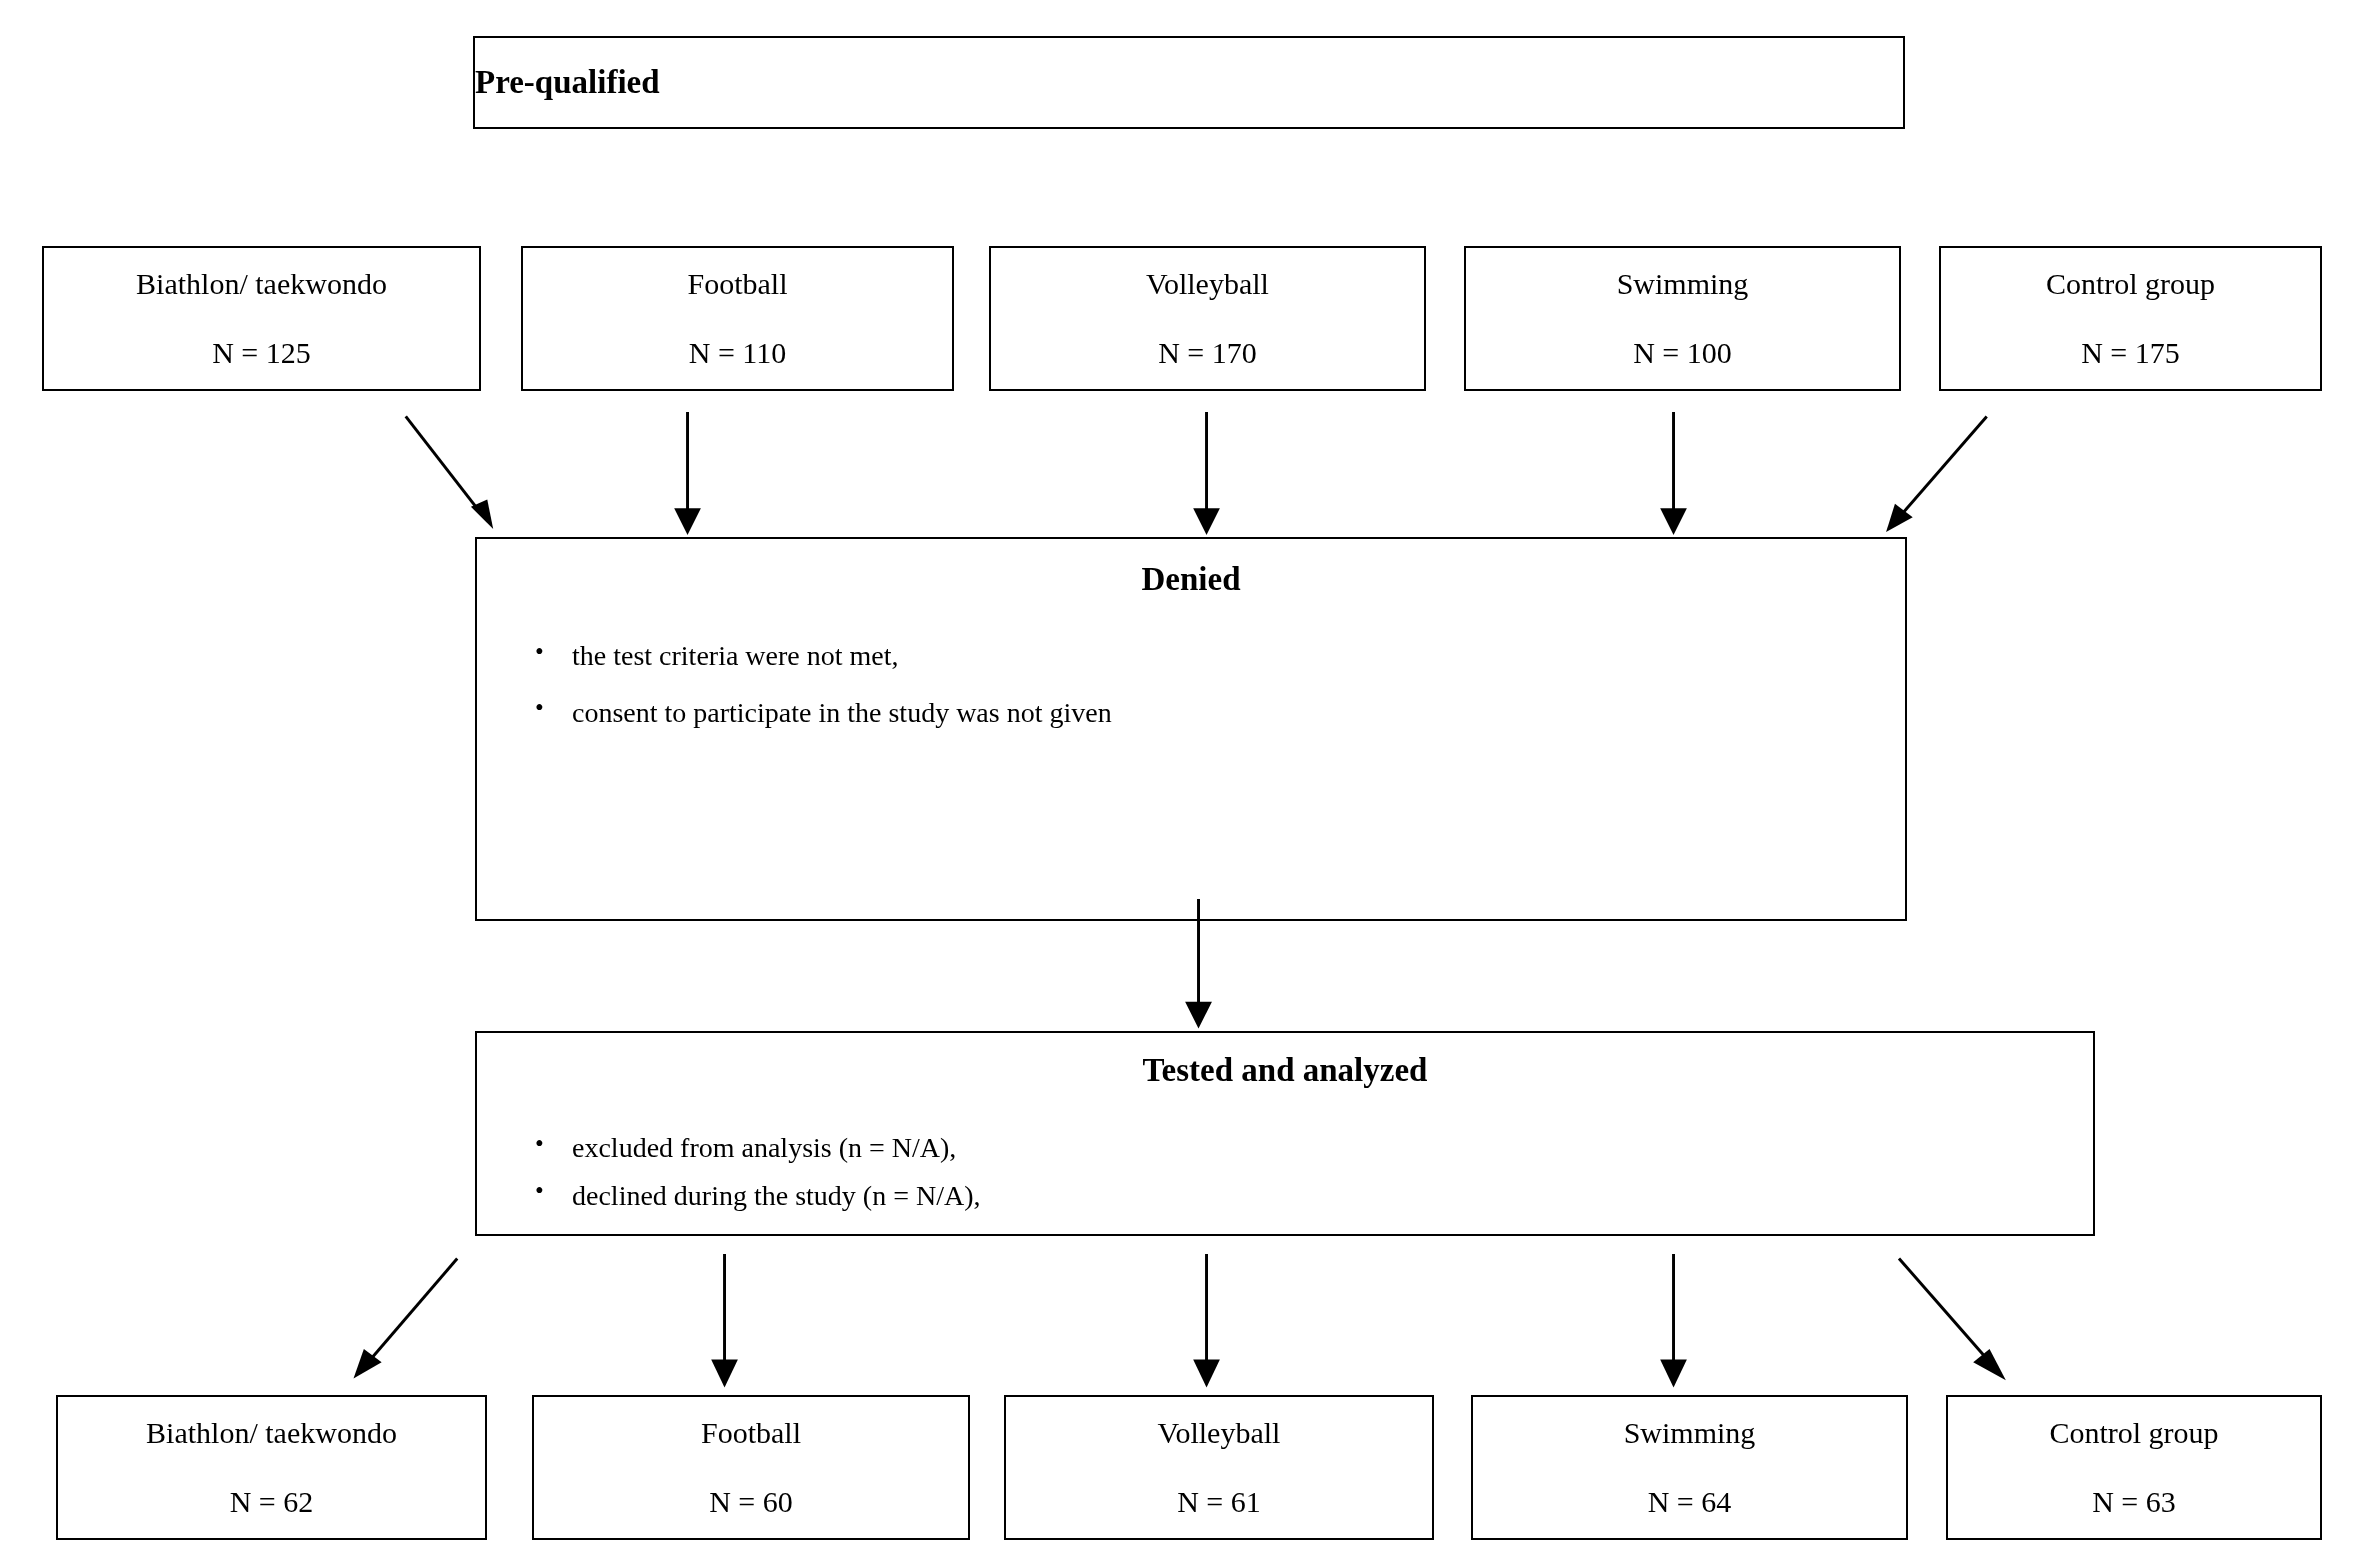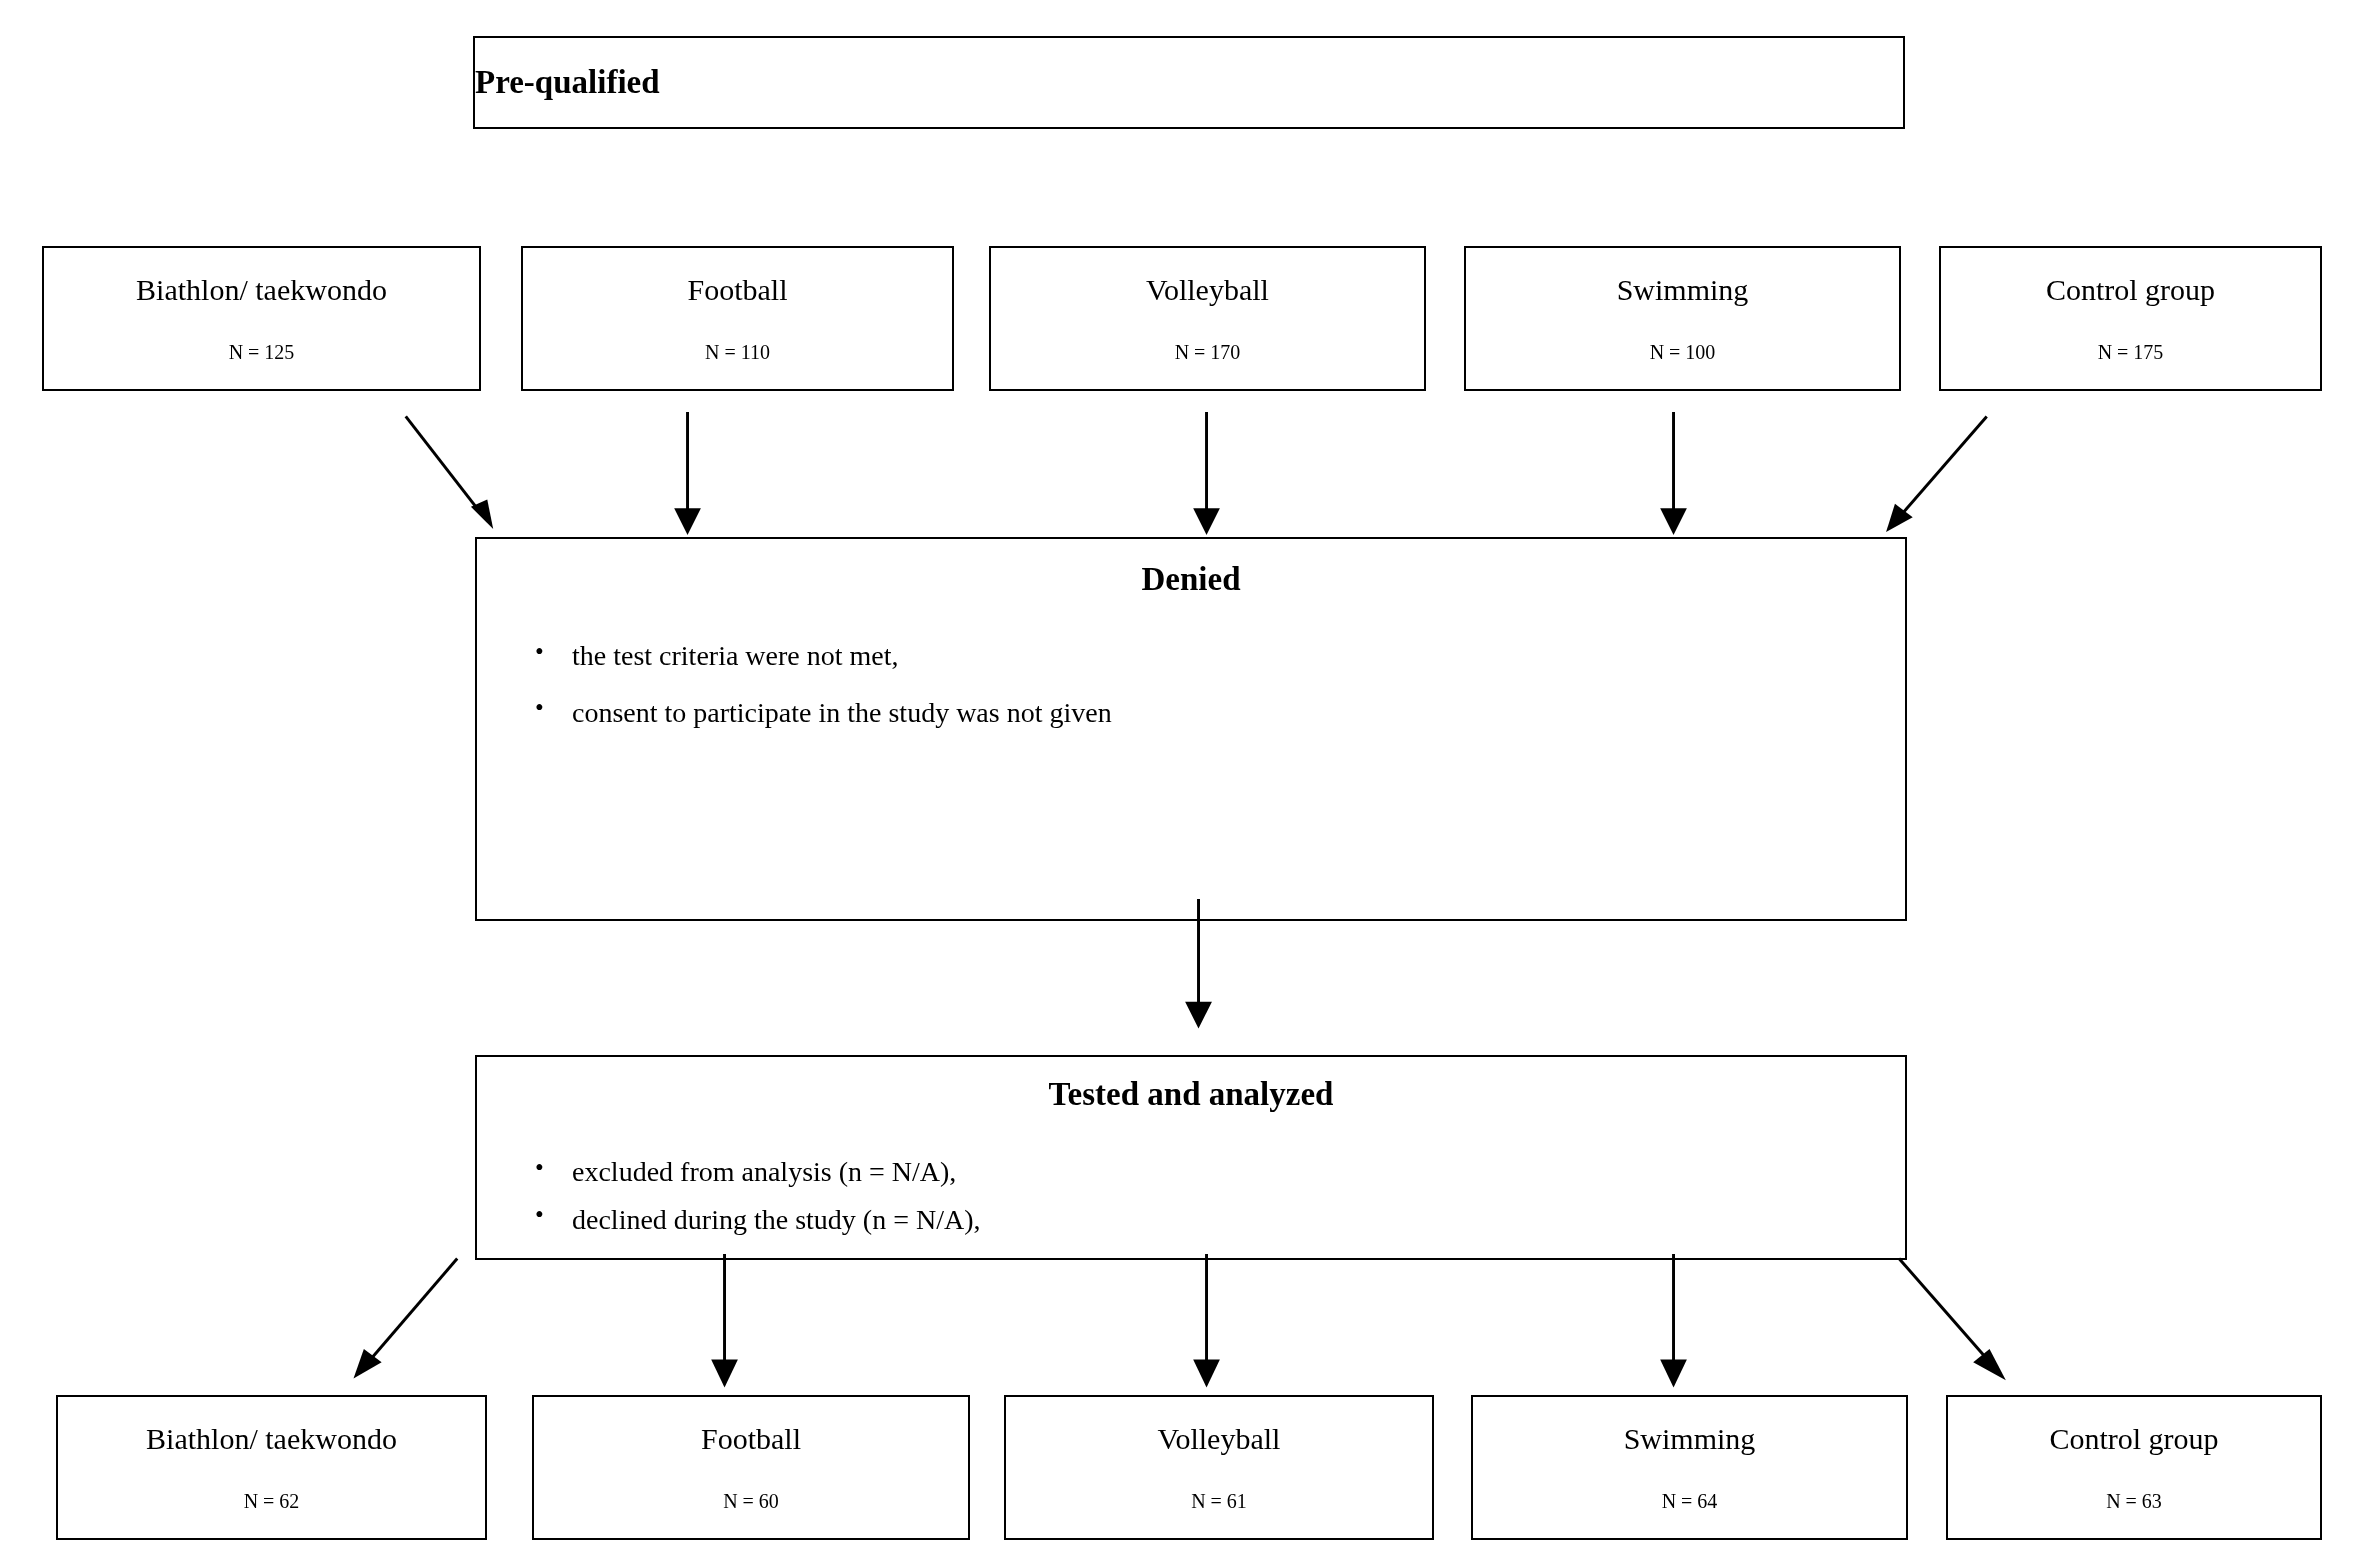--- a/index.html
+++ b/index.html
@@ -29,21 +29,21 @@
     align-items: center;
     justify-content: center;
   }
   .group-box .gb-label {
     font-size: 30px;
     line-height: 1.15;
     text-align: left;
     white-space: nowrap;
   }
   .group-box .gb-n {
-    font-size: 20px;
+    font-size: 30px;
     line-height: 1.15;
     text-align: center;
     margin-top: 34px;
     white-space: nowrap;
   }
   
   .banner-box {
     display: flex;
     align-items: center;
     justify-content: flex-start;
@@ -162,21 +162,21 @@
       <li>the test criteria were not met,</li>
       <li>consent to participate in the study was not given</li>
     </ul>
   </div>
 
   <svg class="conn" style="left:1179px; top:899px; width:45px; height:131px;" viewBox="0 0 60 176">
     <line x1="26" y1="0" x2="26" y2="148"></line>
     <polygon points="26,174 8,138 44,138"></polygon>
   </svg>
 
-  <div class="node" style="left:475px; top:1055px; width:1432px; height:205px;">
+  <div class="node" style="left:475px; top:1031px; width:1620px; height:205px;">
     <div class="panel-title" style="top:19px;">Tested and analyzed</div>
     <ul class="bullets" style="left:52px; top:93px; right:30px;">
       <li class="tight">excluded from analysis (n = N/A),</li>
       <li class="tight">declined during the study (n = N/A),</li>
     </ul>
   </div>
 
   <svg class="conn" style="left:312px; top:1254px; width:163px; height:141px;" viewBox="0 0 220 190">
     <line x1="196" y1="6" x2="74" y2="148"></line>
     <polygon points="56,168 70,128 94,146"></polygon>

